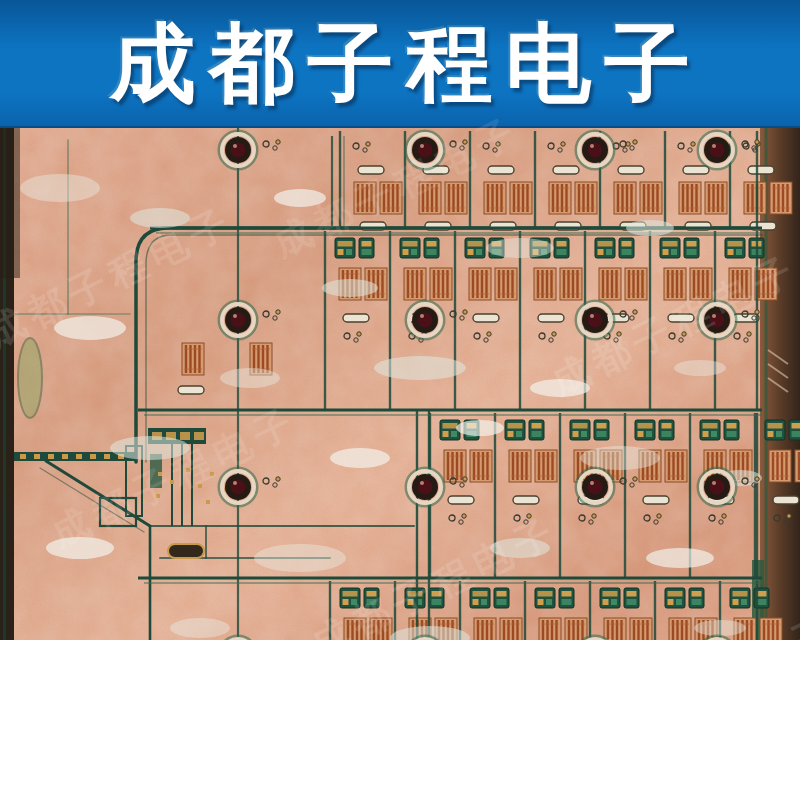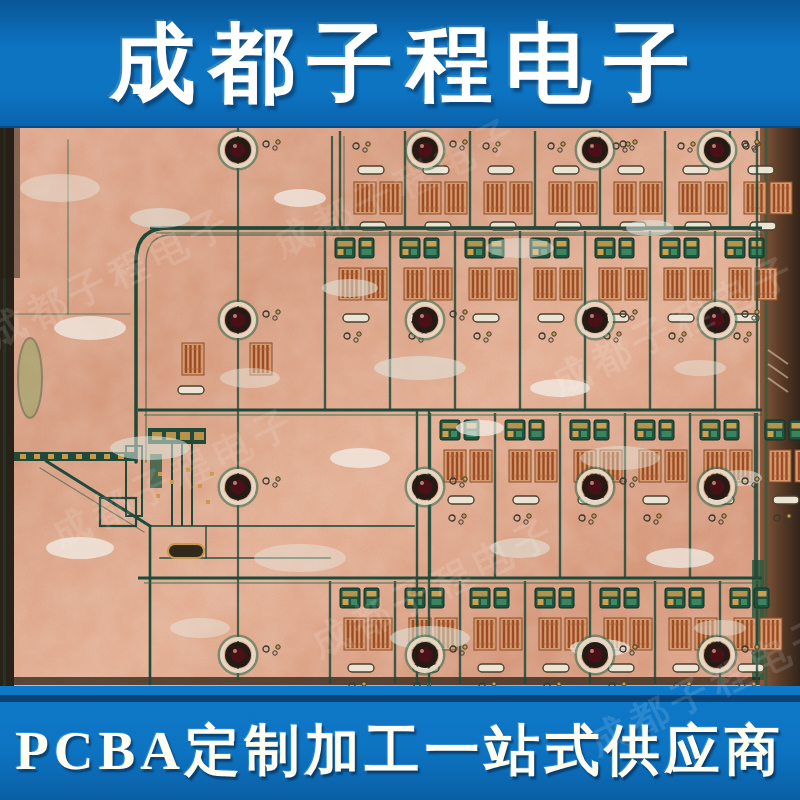--- a/index.html
+++ b/index.html
@@ -1,19 +1,19 @@
 <!DOCTYPE html>
 <html style="--banner-blue: #0d74c2; --banner-blue-dark: #085697; --banner-navy-line: #0a3a69; --text-white: #ffffff; --copper-base: #dfa287; --copper-dark: #c98a6d; --trace-green: #1f4a3b; --trace-green-bright: #2f6a4f; --pad-gold: #c89a4a; --grid-rust: #9c4a24; --solder-white: #e9efe8; --hole-dark: #241a12; --hole-inner-red: #4a1018; --panel-edge-dark: #2a2118;"><head>
 <meta charset="utf-8">
 <style>
   * { margin:0; padding:0; box-sizing:border-box; }
   html,body { width:800px; height:800px; background:#fff; }
   .canvas {
-    position:relative; width:800px; height:800px; overflow:hidden;
-    font-family:Liberation Serif, serif; background:#0d74c2;
+    position:relative; width:800px; height:640px; overflow:hidden;
+    font-family:Liberation Mono, monospace; background:#0d74c2;
   }
   .banner { position:absolute; left:0; width:800px; display:flex; align-items:center; justify-content:center; }
   .banner-top {
     top:0; height:128px;
     background:linear-gradient(180deg, var(--banner-blue-dark) 0%, var(--banner-blue) 38%, var(--banner-blue) 72%, #0a62ab 100%);
     box-shadow:inset 0 -2px 0 rgba(6,40,80,.35);
   }
   .banner-top-text {
     font-size:86px; font-weight:700; color:var(--text-white);
     letter-spacing:.15em; margin-right:-.15em; white-space:nowrap;

